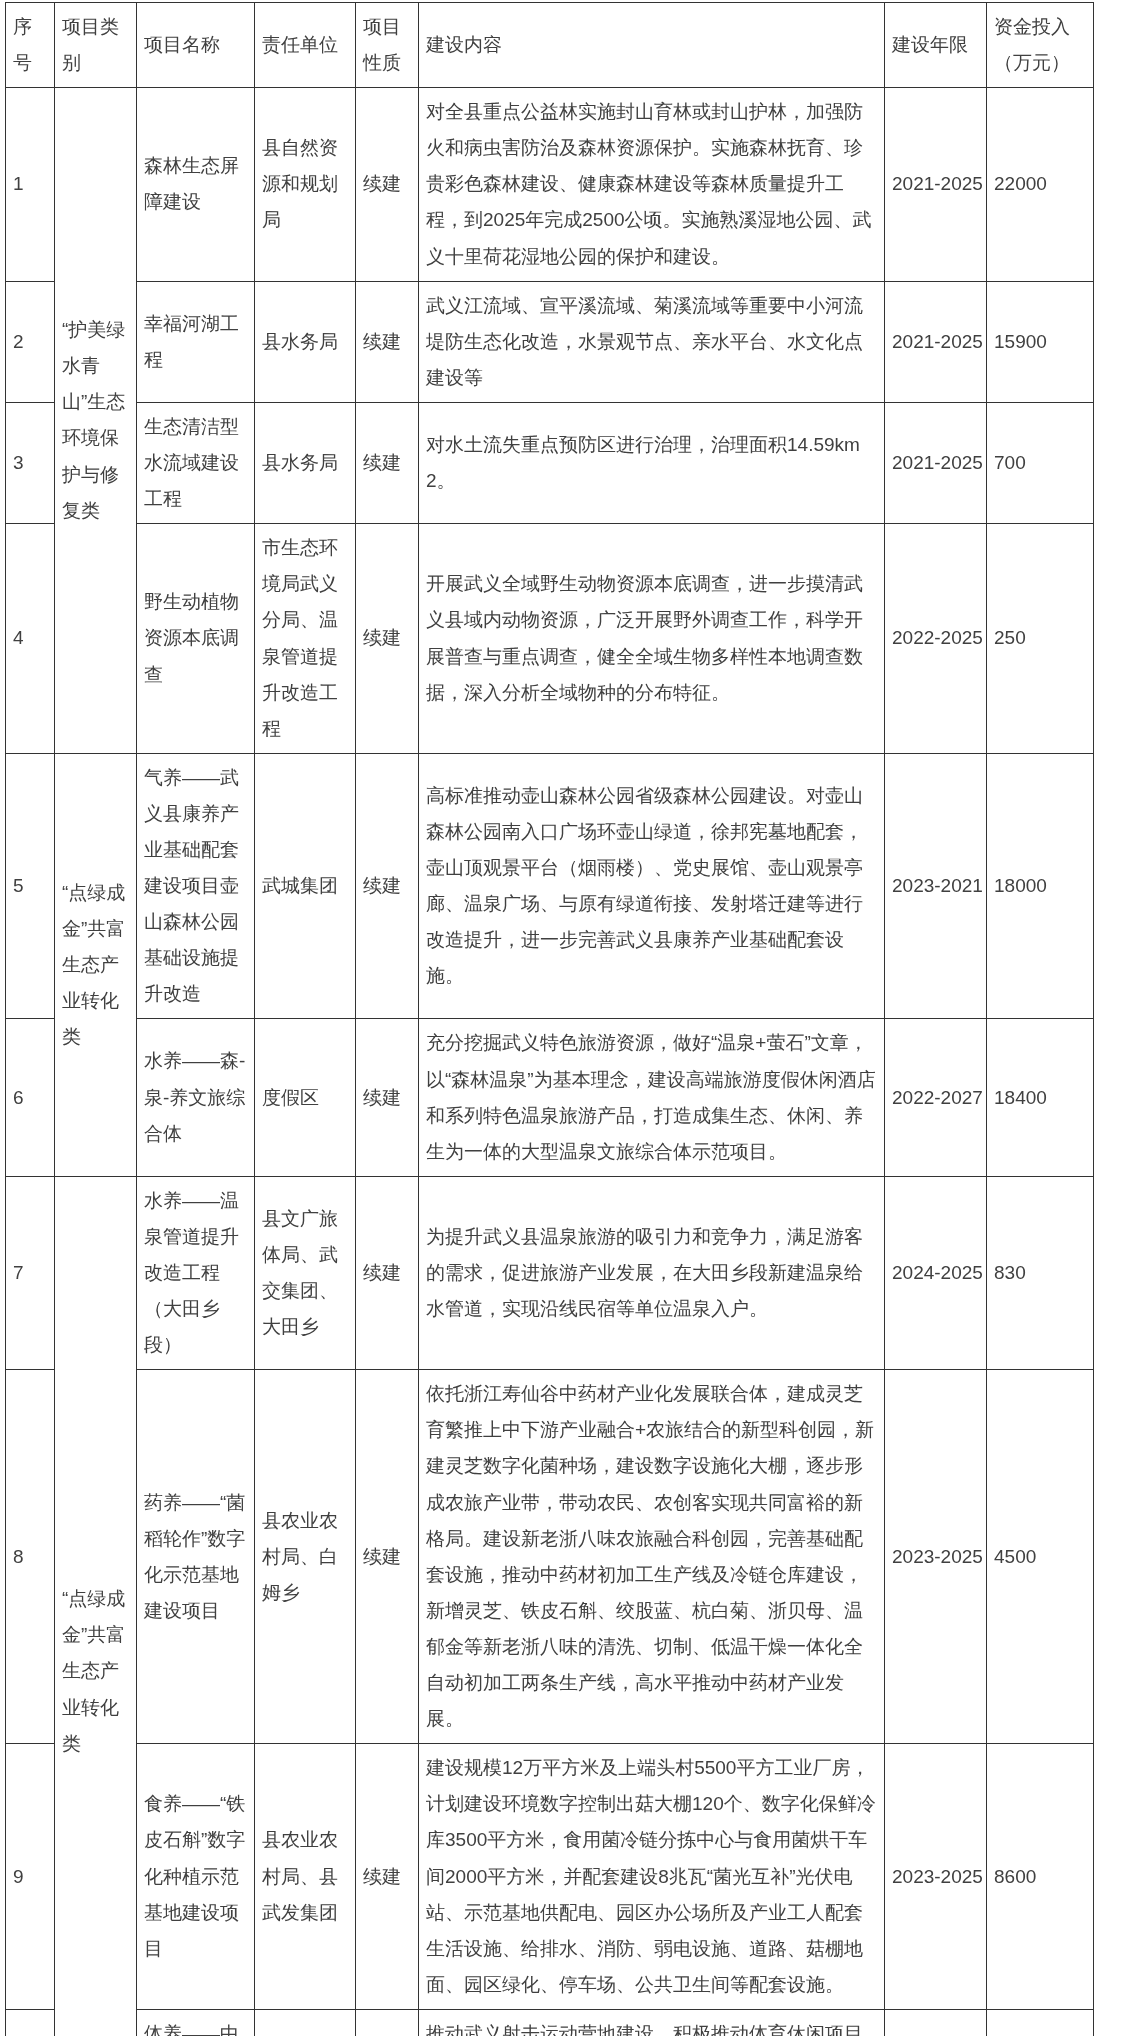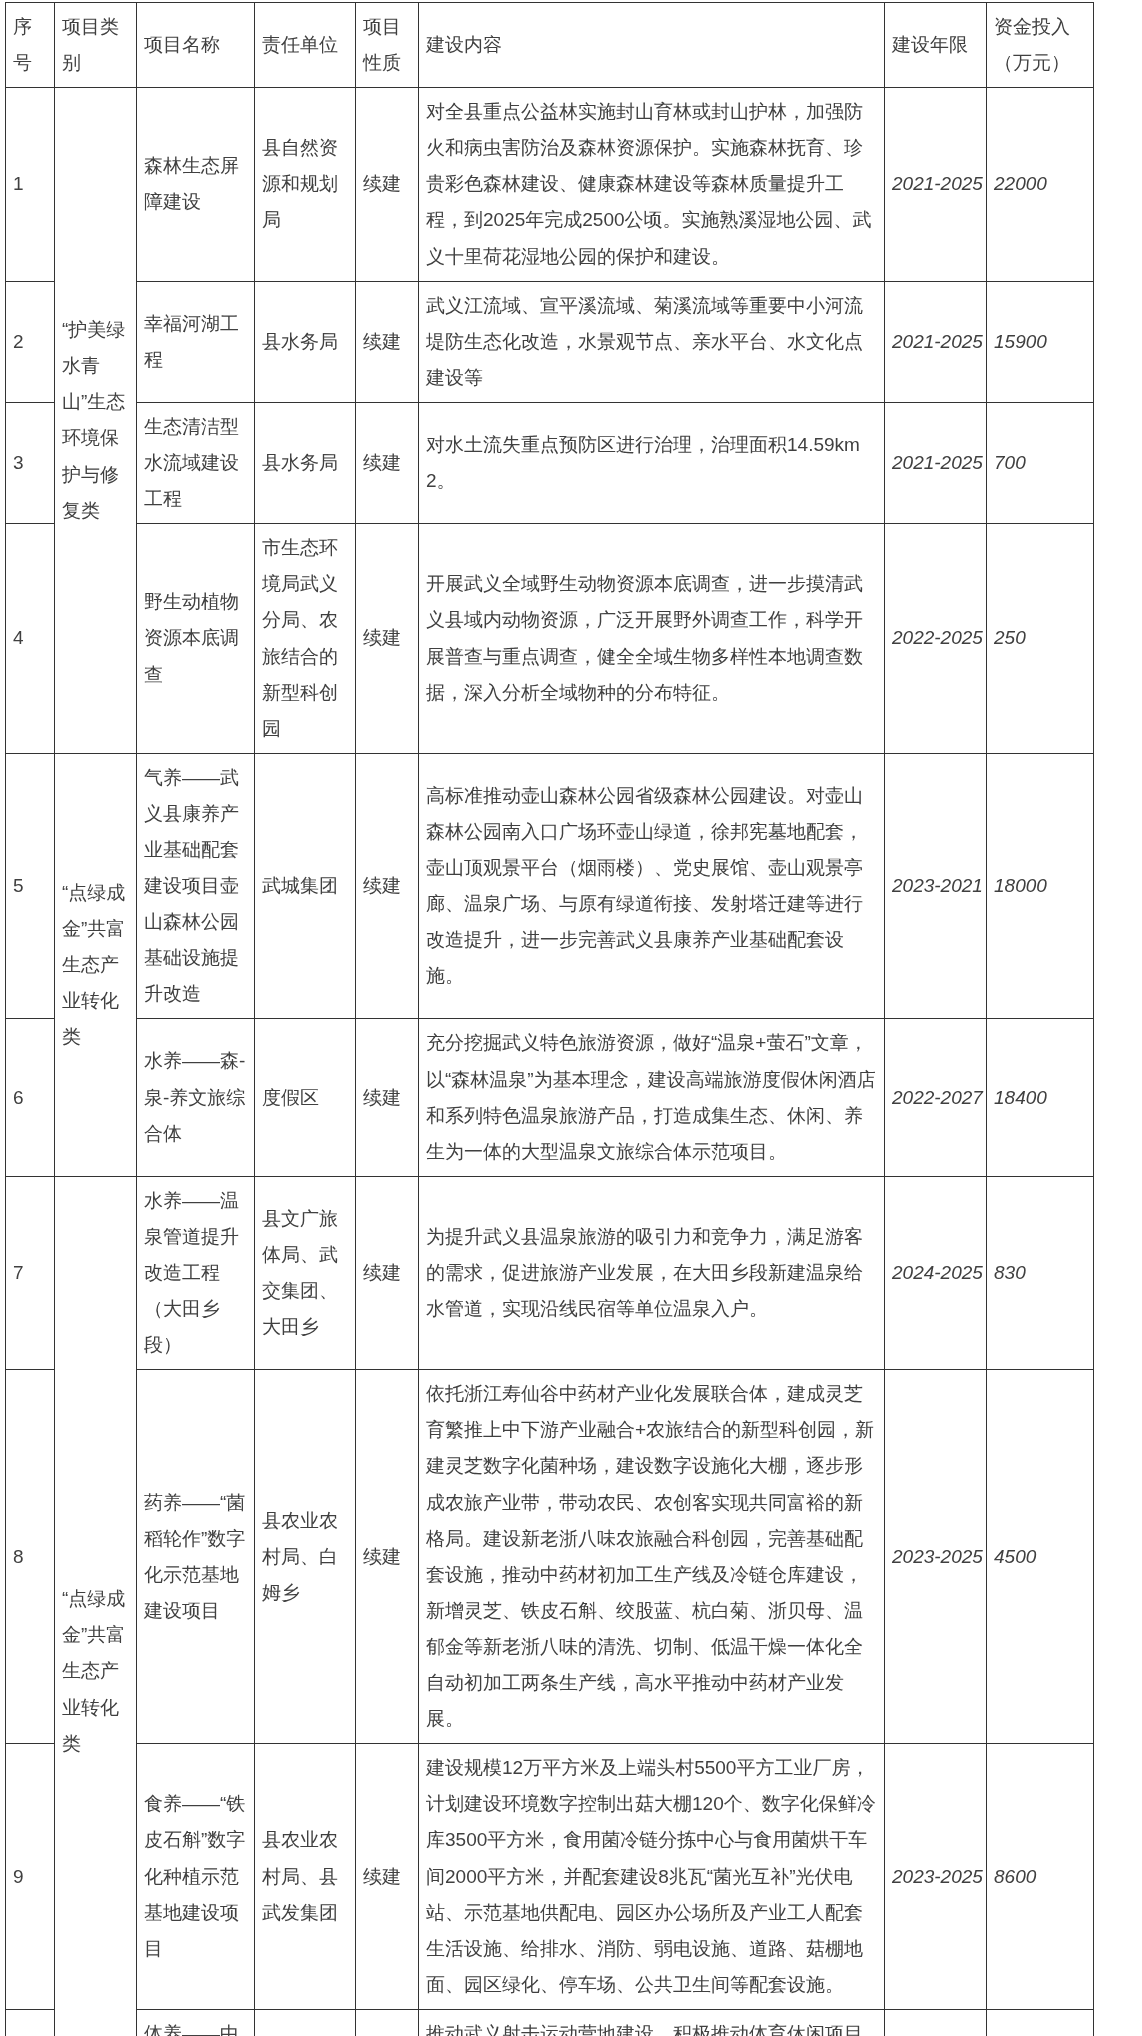--- a/index.html
+++ b/index.html
@@ -24,21 +24,21 @@
     border: 1px solid #333333;
     vertical-align: middle;
     text-align: left;
     padding: 6px 7px;
     font-size: 19px;
     line-height: 1.9;
     font-weight: normal;
     word-break: break-all;
     overflow-wrap: break-word;
   }
-  td.nw { white-space: nowrap; padding-left: 8px; font-style: italic; }
+  td.nw { white-space: nowrap; padding-left: 8px; }
   td.seq { padding-left: 11px; }
   col.c-seq   { width: 49px; }
   col.c-cat   { width: 82px; }
   col.c-name  { width: 118px; }
   col.c-unit  { width: 101px; }
   col.c-nat   { width: 63px; }
   col.c-cont  { width: 466px; }
   col.c-year  { width: 102px; }
   col.c-inv   { width: 107px; }
 </style>
@@ -93,21 +93,21 @@
       <td>生态清洁型水流域建设工程</td>
       <td>县水务局</td>
       <td>续建</td>
       <td>对水土流失重点预防区进行治理，治理面积14.59km2。</td>
       <td class="nw">2021-2025</td>
       <td class="nw">700</td>
     </tr>
     <tr>
       <td class="seq">4</td>
       <td>野生动植物资源本底调查</td>
-      <td>市生态环境局武义分局、农旅结合的新型科创园</td>
+      <td>市生态环境局武义分局、温泉管道提升改造工程</td>
       <td>续建</td>
       <td>开展武义全域野生动物资源本底调查，进一步摸清武义县域内动物资源，广泛开展野外调查工作，科学开展普查与重点调查，健全全域生物多样性本地调查数据，深入分析全域物种的分布特征。</td>
       <td class="nw">2022-2025</td>
       <td class="nw">250</td>
     </tr>
     <tr>
       <td class="seq">5</td>
       <td rowspan="2">“点绿成金”共富生态产业转化类</td>
       <td>气养——武义县康养产业基础配套建设项目壶山森林公园基础设施提升改造</td>
       <td>武城集团</td>

